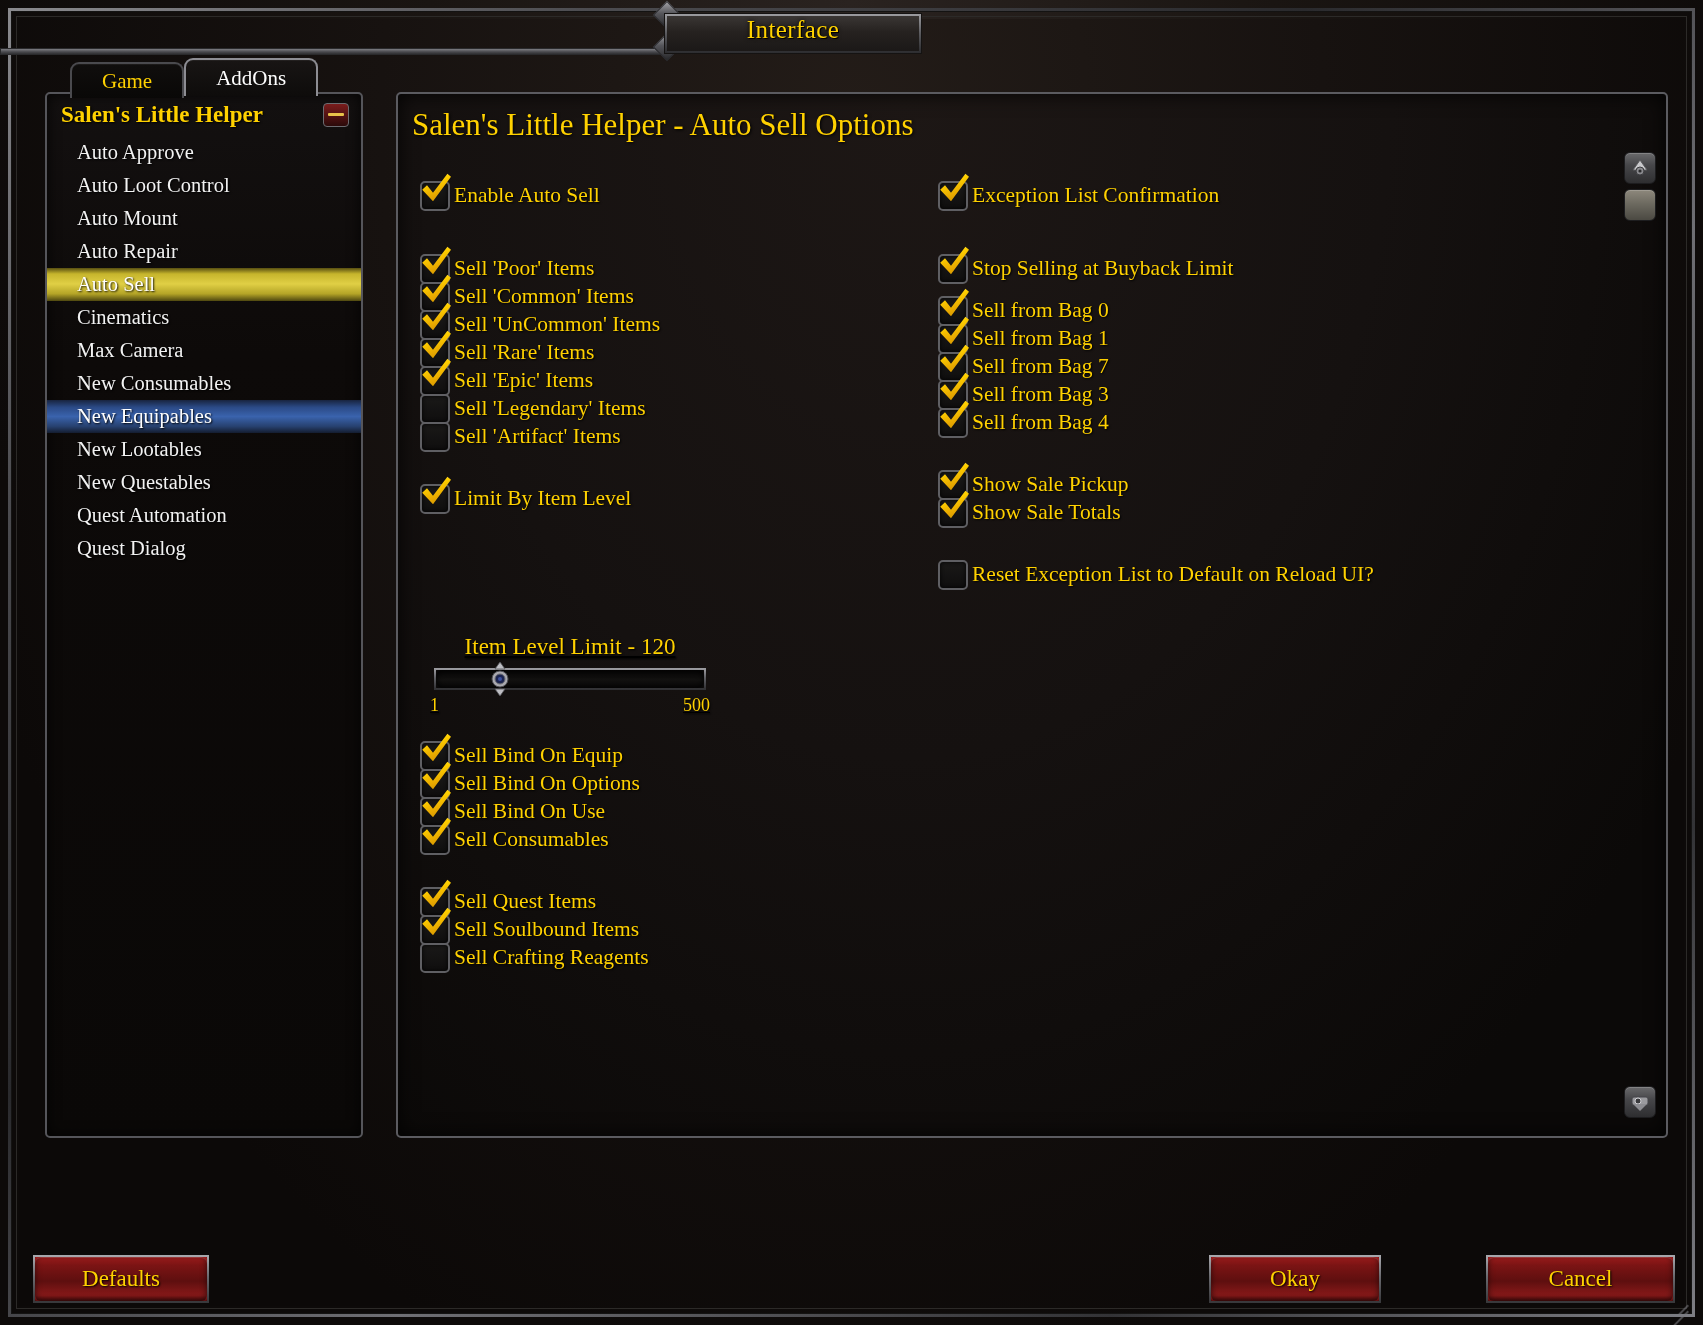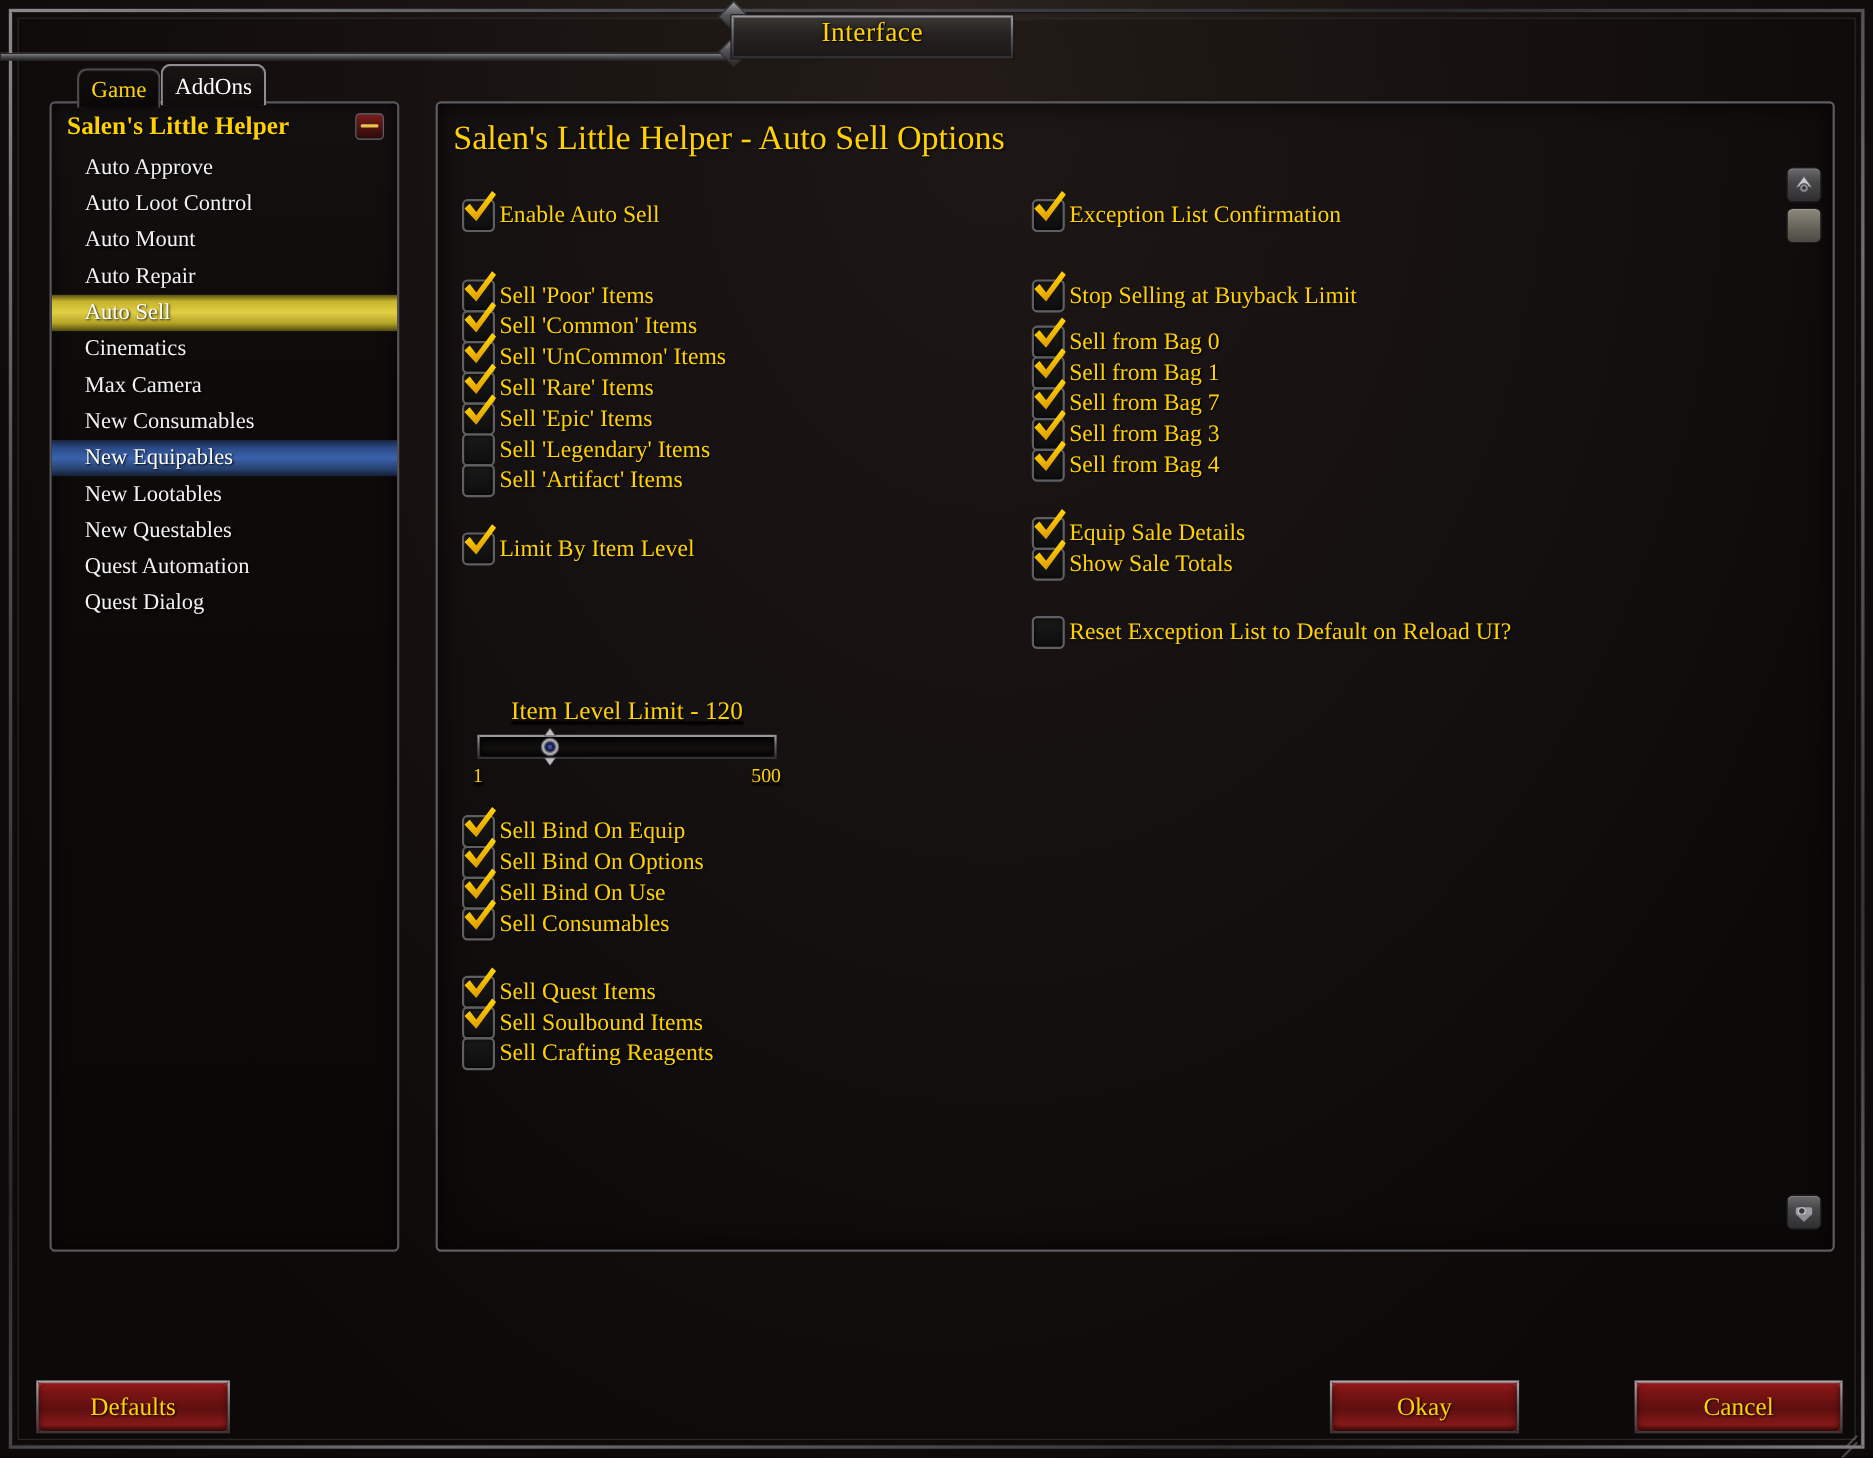--- a/index.html
+++ b/index.html
@@ -89,21 +89,21 @@
   #tabs {
     position: absolute;
     left: 70px; top: 58px;
     display: flex;
     align-items: flex-end;
     z-index: 6;
   }
   .tab {
     position: relative;
     height: 36px;
-    padding: 0 11px;
+    padding: 0 30px;
     display: flex; align-items: center; justify-content: center;
     font-size: 21px;
     border: 2px solid #6e6e73;
     border-bottom: none;
     border-radius: 9px 9px 0 0;
     background: linear-gradient(180deg,#141110 0%, #0d0b0a 100%);
     cursor: pointer;
     color: #ffd100;
     box-shadow: inset 0 1px 0 rgba(255,255,255,.05);
   }
@@ -565,21 +565,21 @@
           <span class="cb checked"></span>
           <span class="opt-label">Sell from Bag 3</span>
         </div>
         <div class="opt">
           <span class="cb checked"></span>
           <span class="opt-label">Sell from Bag 4</span>
         </div>
         <div class="spacer-md"></div>
         <div class="opt">
           <span class="cb checked"></span>
-          <span class="opt-label">Equip Sale Details</span>
+          <span class="opt-label">Show Sale Pickup</span>
         </div>
         <div class="opt">
           <span class="cb checked"></span>
           <span class="opt-label">Show Sale Totals</span>
         </div>
         <div class="spacer-md"></div>
         <div class="opt">
           <span class="cb"></span>
           <span class="opt-label">Reset Exception List to Default on Reload UI?</span>
         </div>

